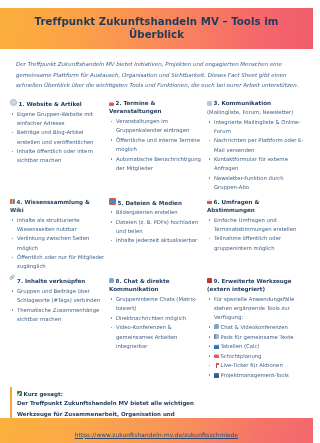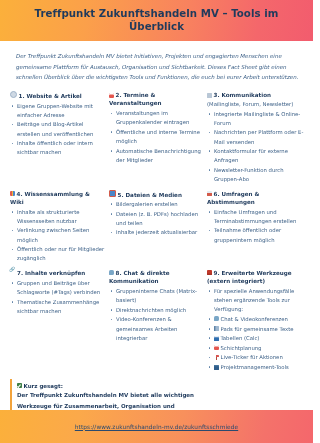--- a/index.html
+++ b/index.html
@@ -28,20 +28,21 @@
   
   .header {
     width: 313px;
     height: 41px;
     background: linear-gradient(100deg, #fbb03b 0%, #fba04a 28%, #f8815f 60%, #f4676b 82%, #f25c6e 100%);
     display: flex;
     align-items: center;
     justify-content: center;
     box-sizing: border-box;
     padding: 0 10px;
+    margin-top: 8px;
   }
   .header-title {
     font-size: 10.2px;
     font-weight: bold;
     color: #1f3a5c;
     letter-spacing: 0.05px;
     text-align: center;
     line-height: 1.2;
   }
 

